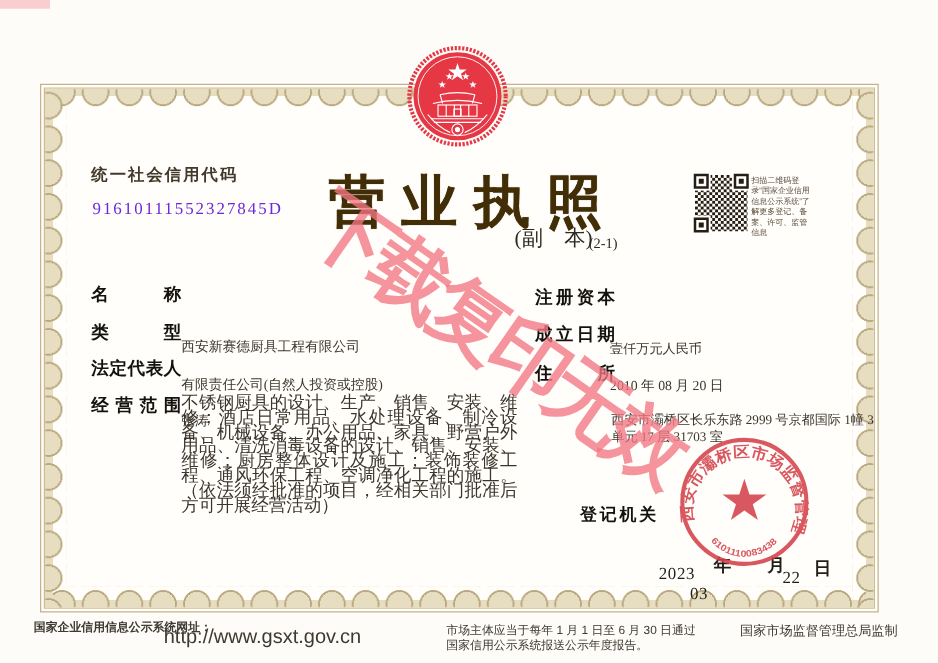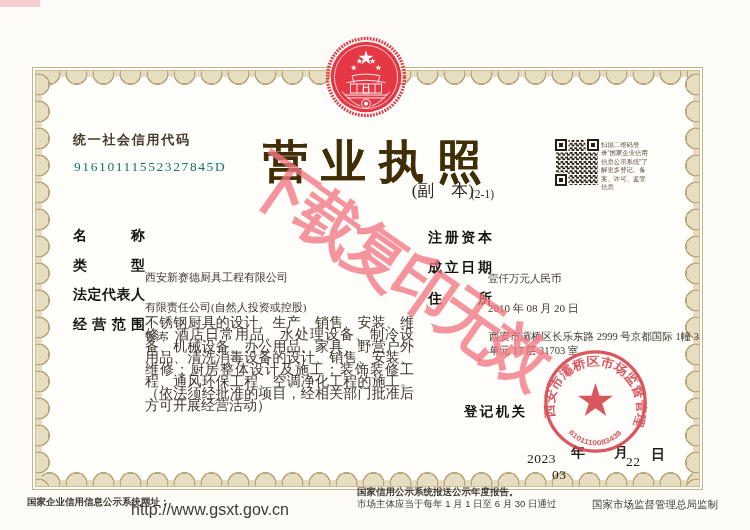--- a/index.html
+++ b/index.html
@@ -32,21 +32,21 @@
       radial-gradient(circle at 14px 13.5px,#e7ddc1 0 9.5px,#b9a87d 9.5px 10.7px,rgba(0,0,0,0) 11.2px),
       linear-gradient(270deg,#e7ddc1 0 6px,rgba(0,0,0,0) 6px);
     background-size:17px 27px,auto;background-repeat:repeat-y,no-repeat;}
 
   .smudge{left:0;top:0;width:40px;height:7px;background:rgba(246,150,160,.45);}
 
   
   .emblem{left:325px;top:36px;width:82px;height:82px;z-index:3;}
   .uscc-label{left:73px;top:131px;font-size:13px;font-weight:bold;color:#43392a;
               width:116px;}
-  .uscc-code{left:74px;top:159px;font-size:13.5px;letter-spacing:1.6px;color:#0f766e;}
+  .uscc-code{left:74px;top:159px;font-size:13.5px;letter-spacing:1.6px;color:#6d28d9;}
   .title{left:238px;top:121px;width:256px;text-align:center;font-size:45px;line-height:50px;
          font-weight:900;color:#412d06;letter-spacing:13px;padding-left:13px;
          font-family:"Liberation Sans","DejaVu Sans",sans-serif;text-shadow:0 0 .6px #412d06;margin-top:16px;}
   .subtitle{left:238px;top:179px;width:256px;text-align:right;font-size:17px;color:#2e2a22;}
   .subtitle .copy{font-size:11.5px;position:relative;top:2px;margin-left:-3px;}
 
   .qr{left:556px;top:140px;width:42px;height:45px;
       background:repeating-conic-gradient(#261e13 0 25%,rgba(0,0,0,0) 0 50%) 0 0/4.6px 4.6px;}
   .qrf{position:absolute;width:12px;height:12px;border:2px solid #261e13;background:#fff;
        box-shadow:0 0 0 1.5px #fff;box-sizing:border-box;}
@@ -224,16 +224,16 @@
 <div class="abs dateline d-num" style="left:527px;top:451px;">2023</div>
 <div class="abs dateline d-unit" style="left:571px;top:444px;">年</div>
 <div class="abs dateline d-num" style="left:552px;top:453px;margin-top:14px;">03</div>
 <div class="abs dateline d-unit" style="left:614px;top:444px;">月</div>
 <div class="abs dateline d-num" style="left:626px;top:454px;">22</div>
 <div class="abs dateline d-unit" style="left:651px;top:446px;">日</div>
 
 <div class="abs foot" style="left:27px;top:496px;font-weight:bold;">国家企业信用信息公示系统网址：</div>
 <div class="abs foot foot-url" style="left:131px;top:501px;">http://www.gsxt.gov.cn</div>
 <div class="abs foot" style="left:357px;top:498px;">市场主体应当于每年 1 月 1 日至 6 月 30 日通过</div>
-<div class="abs foot" style="left:357px;top:486px;font-weight:bold;">国家信用公示系统报送公示年度报告。</div>
+<div class="abs foot" style="left:357px;top:510px;">国家信用公示系统报送公示年度报告。</div>
 <div class="abs foot" style="left:592px;top:498px;font-size:10.5px;">国家市场监督管理总局监制</div>
 
 <div class="abs watermark">下载复印无效</div>
 
 </body></html>

